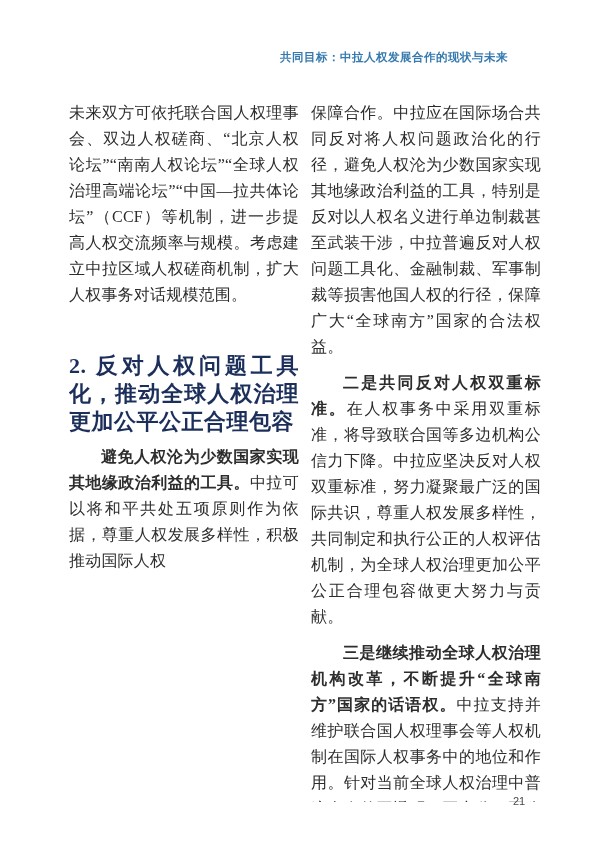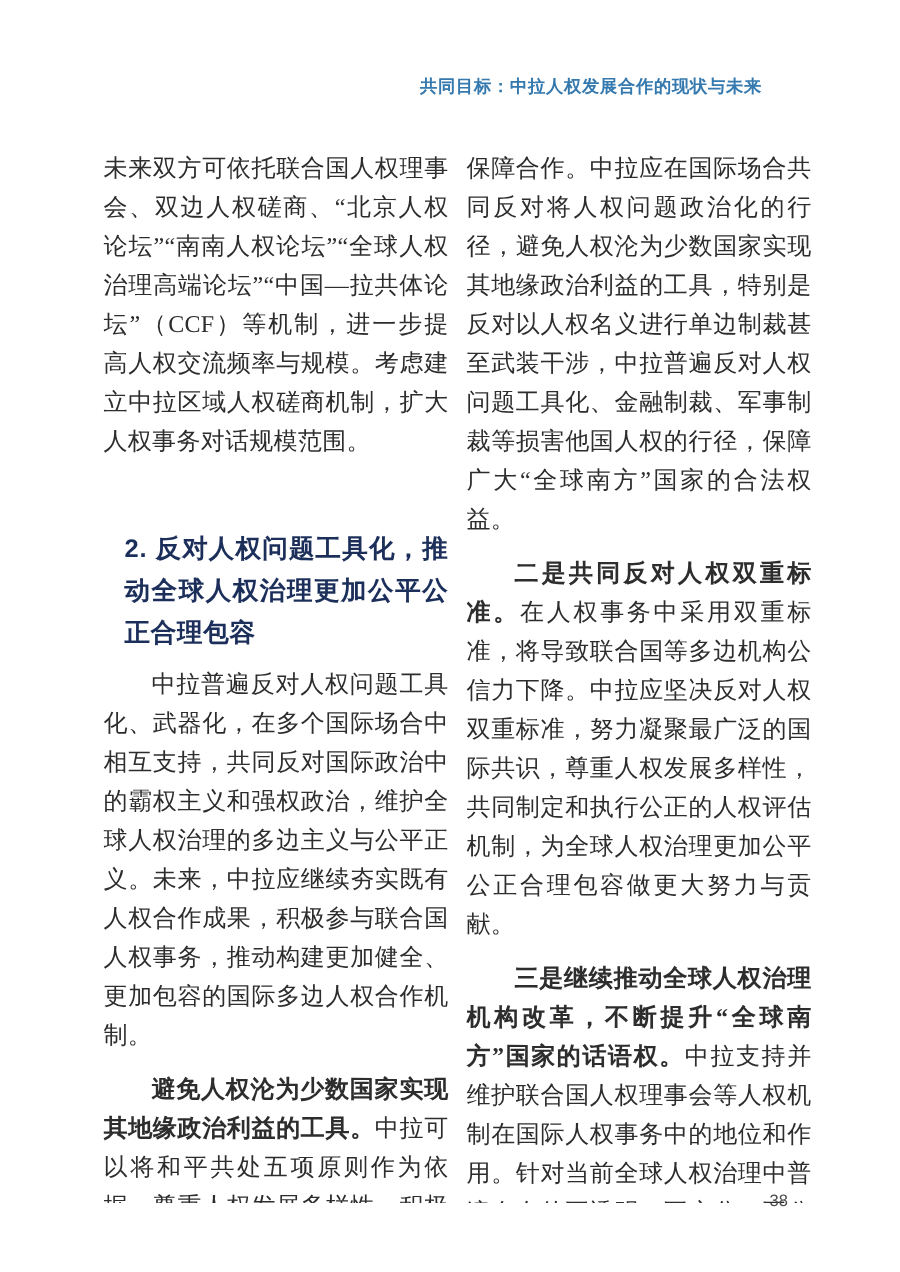--- a/index.html
+++ b/index.html
@@ -49,24 +49,24 @@
     text-justify: inter-ideograph;
     color: var(--body_text, #2D2D2D);
   }
   .column p.indent {
     text-indent: 2em;
   }
   .column .bold {
     font-weight: bold;
   }
   .column h2.heading {
-    margin: 44px 0 8px 14px;
-    font-family: Liberation Sans, sans-serif;
+    margin: 44px 0 8px 0;
+    font-family: Liberation Serif, serif;
     font-weight: bold;
-    font-size: 17px;
+    font-size: 22px;
     line-height: 28px;
     letter-spacing: 0.5px;
     text-align: justify;
     color: var(--heading_navy, #1C2F5B);
   }
   .page-number {
     position: absolute;
     top: 795px;
     left: 513px;
     font-family: "Liberation Sans", sans-serif;
@@ -77,24 +77,23 @@
 </head>
 <body>
 
 <div class="page">
   <div class="running-header">共同目标：中拉人权发展合作的现状与未来</div>
 
   <div class="columns">
     <div class="column">
         <p class="paragraph"><span>未来双方可依托联合国人权理事会、双边人权磋商、“北京人权论坛”“南南人权论坛”“全球人权治理高端论坛”“中国—拉共体论坛”（CCF）等机制，进一步提高人权交流频率与规模。考虑建立中拉区域人权磋商机制，扩大人权事务对话规模范围。</span></p>
         <h2 class="heading"><span class="bold">2. 反对人权问题工具化，推动全球人权治理更加公平公正合理包容</span></h2>
-        <p class="paragraph indent"><span>中拉普遍反对人权问题工具化、武器化，在多个国际场合中相互支持，共同反对国际政治中的霸权主义和强权政治，维护全球人权治理的多边主义与公平正义。未来，中拉应继续夯实既有人权合作成果，积极参与联合国人权事务，推动构建更加健全、更加包容的国际多边人权合作机制。</span></p>
         <p class="paragraph indent"><span class="bold">避免人权沦为少数国家实现其地缘政治利益的工具。</span><span>中拉可以将和平共处五项原则作为依据，尊重人权发展多样性，积极推动国际人权</span></p>
       </div>
     <div class="column">
         <p class="paragraph"><span>保障合作。中拉应在国际场合共同反对将人权问题政治化的行径，避免人权沦为少数国家实现其地缘政治利益的工具，特别是反对以人权名义进行单边制裁甚至武装干涉，中拉普遍反对人权问题工具化、金融制裁、军事制裁等损害他国人权的行径，保障广大“全球南方”国家的合法权益。</span></p>
         <p class="paragraph indent"><span class="bold">二是共同反对人权双重标准。</span><span>在人权事务中采用双重标准，将导致联合国等多边机构公信力下降。中拉应坚决反对人权双重标准，努力凝聚最广泛的国际共识，尊重人权发展多样性，共同制定和执行公正的人权评估机制，为全球人权治理更加公平公正合理包容做更大努力与贡献。</span></p>
         <p class="paragraph indent"><span class="bold">三是继续推动全球人权治理机构改革，不断提升“全球南方”国家的话语权。</span><span>中拉支持并维护联合国人权理事会等人权机制在国际人权事务中的地位和作用。针对当前全球人权治理中普遍存在的不透明、不充分、不公正现象，中拉需与广大“全球南方”国家一道，进一步凝聚共识、协调立场，加强自身在</span></p>
       </div>
   </div>
 
-  <div class="page-number">38</div>
+  <div class="page-number">21</div>
 </div>
 
 </body></html>

